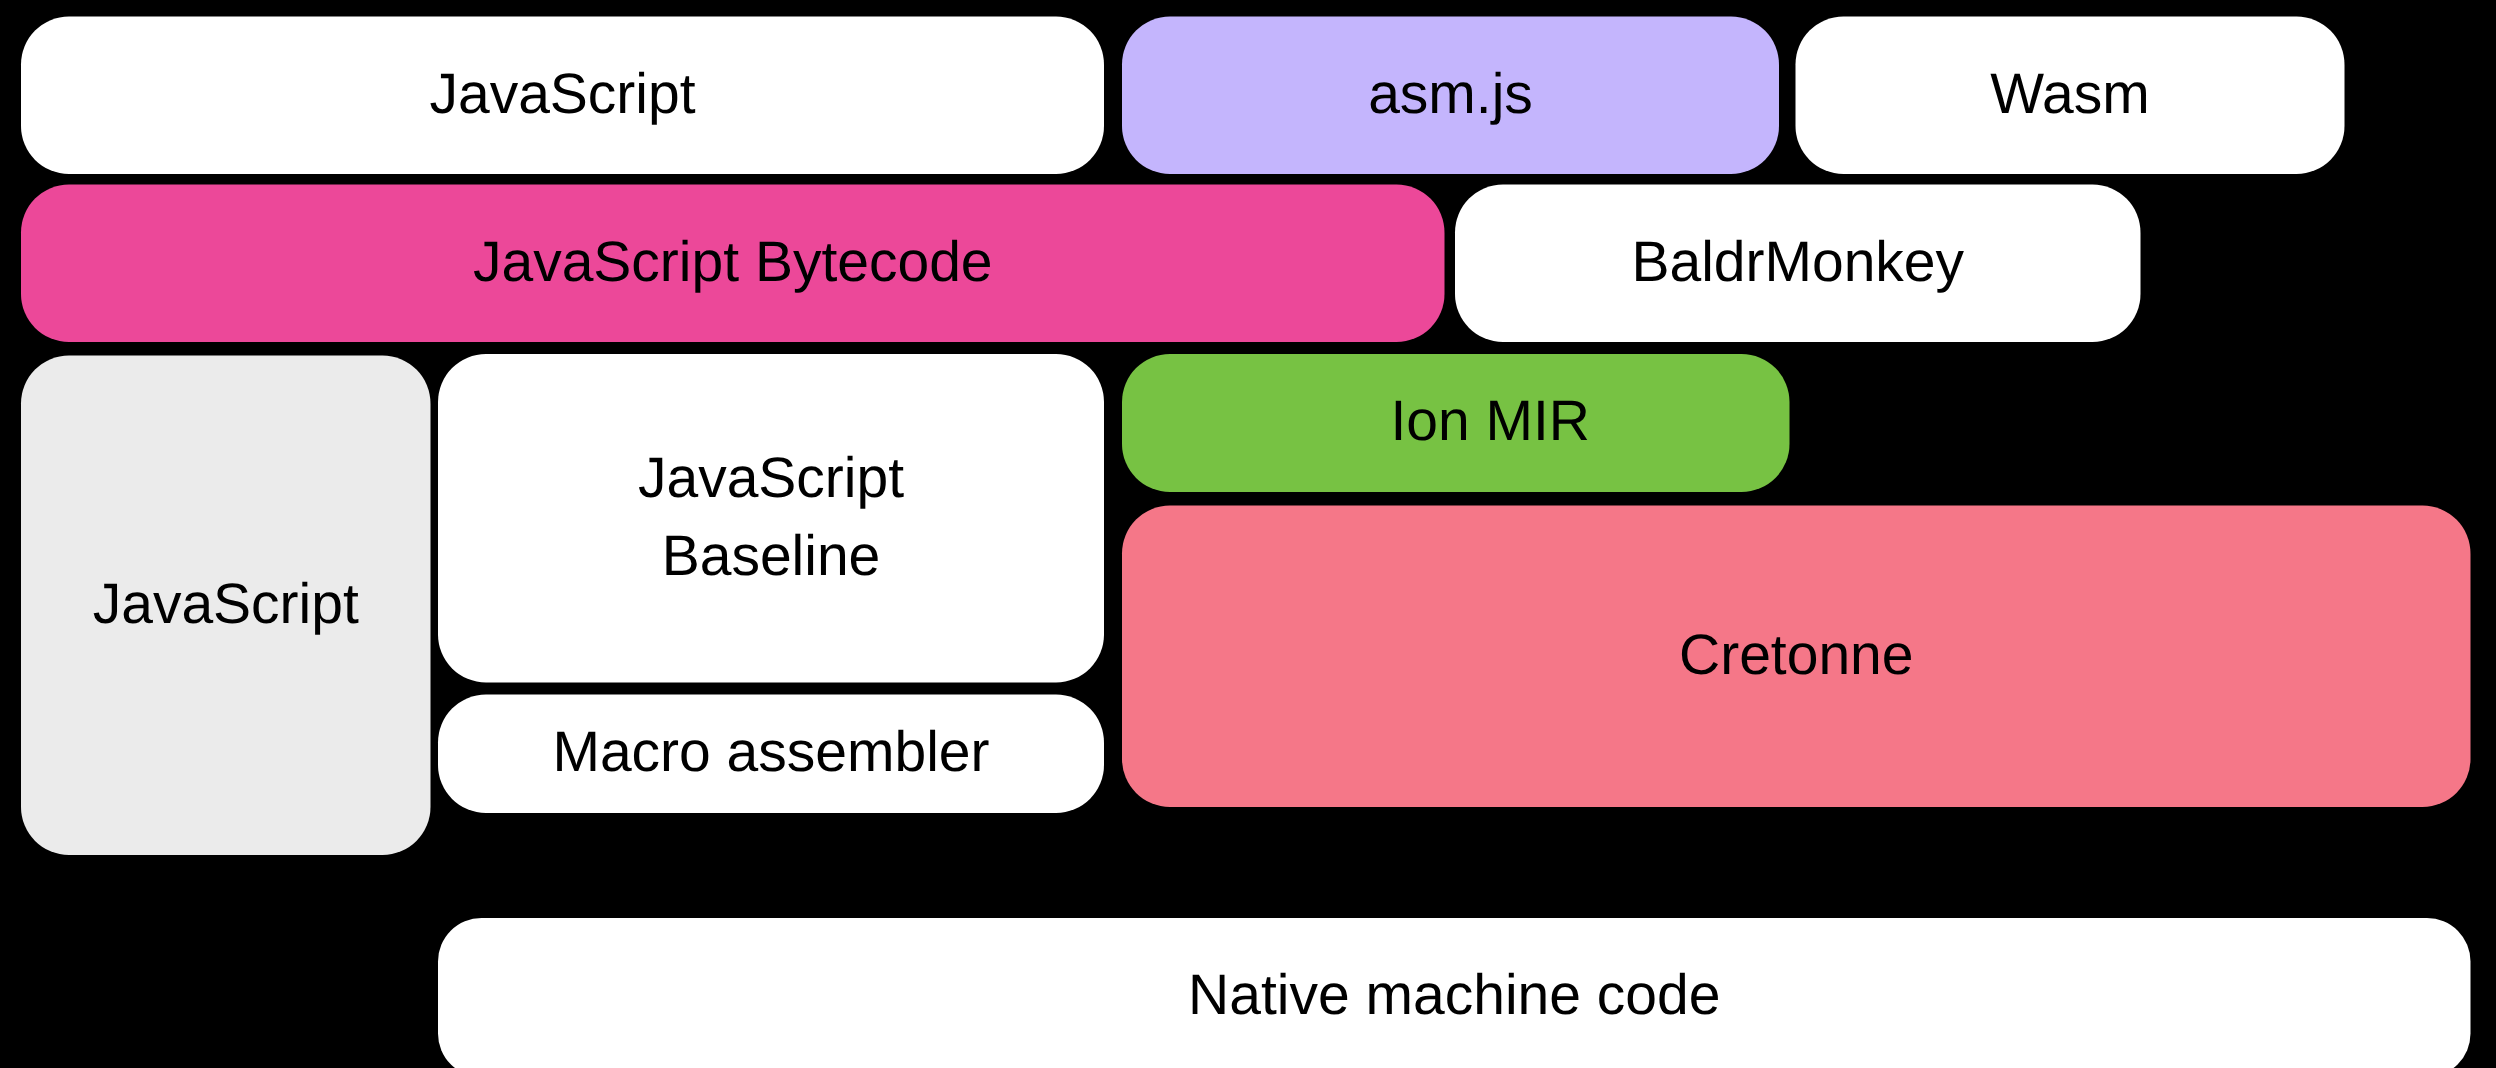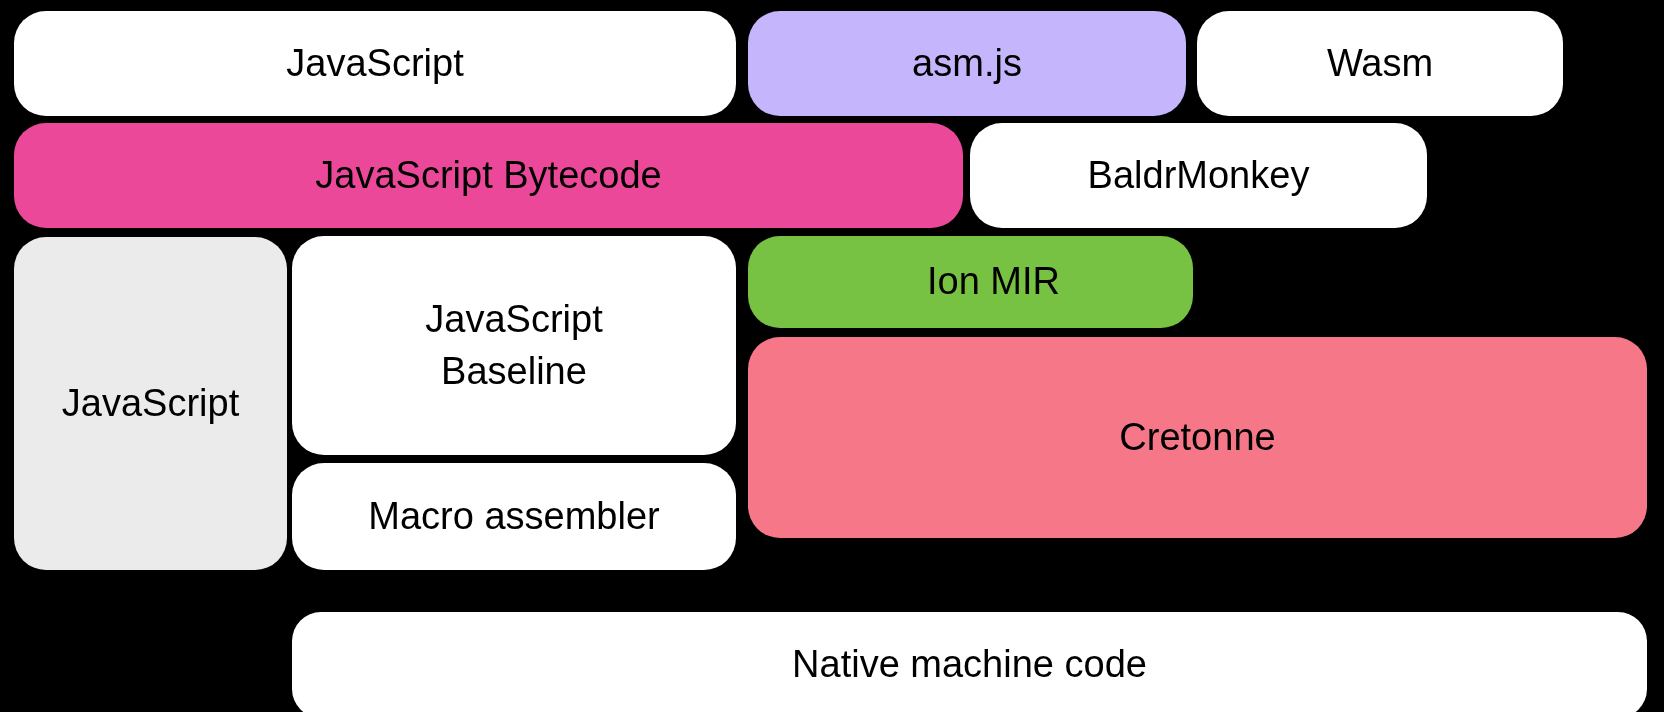--- a/index.html
+++ b/index.html
@@ -31,21 +31,21 @@
   }
   
   .n-javascript          { left: 14px;   top: 11px;  width: 722px;  height: 105px; }
   .n-asmjs               { left: 748px;  top: 11px;  width: 438px;  height: 105px; }
   .n-wasm                { left: 1197px; top: 11px;  width: 366px;  height: 105px; }
   .n-js-bytecode         { left: 14px;   top: 123px; width: 949px;  height: 105px; }
   .n-baldrmonkey         { left: 970px;  top: 123px; width: 457px;  height: 105px; }
   .n-interpreter         { left: 14px;   top: 237px; width: 273px;  height: 333px; }
   .n-js-baseline         { left: 292px;  top: 236px; width: 444px;  height: 219px; }
   .n-ion-mir             { left: 748px;  top: 236px; width: 445px;  height: 92px;  }
-  .n-macro-assembler     { left: 292px;  top: 463px; width: 444px;  height: 107px; }
+  .n-macro-assembler     { left: 292px;  top: 463px; width: 444px;  height: 79px; }
   .n-cretonne            { left: 748px;  top: 337px; width: 899px;  height: 201px; }
   .n-native-machine-code { left: 292px;  top: 612px; width: 1355px; height: 106px; border-radius: 29px; }
 </style>
 </head>
 <body>
 
 <div class="canvas" style="background: rgb(0, 0, 0);">
 
   <div class="node n-javascript" style="background: rgb(255, 255, 255);">
     <span class="label">JavaScript</span>

